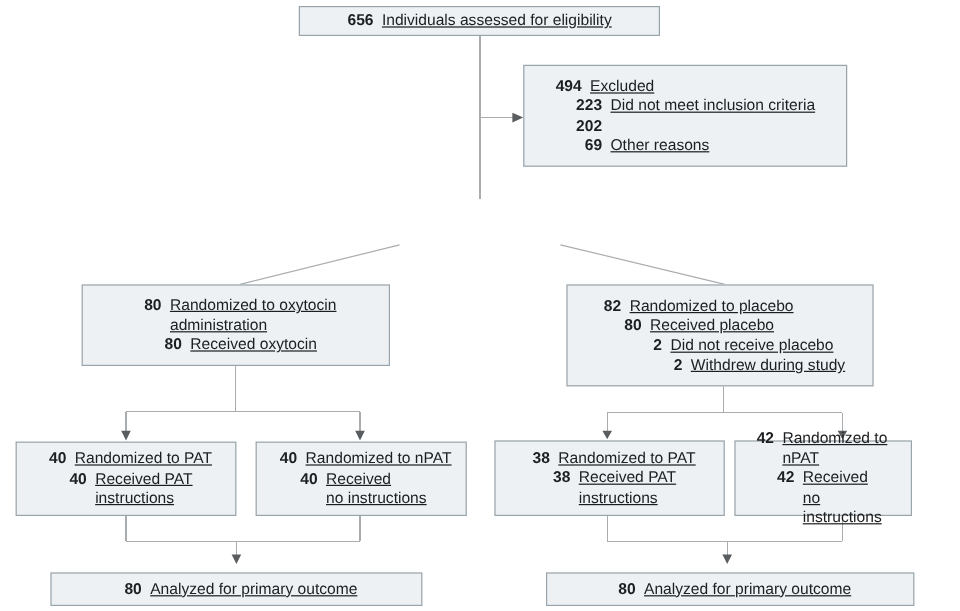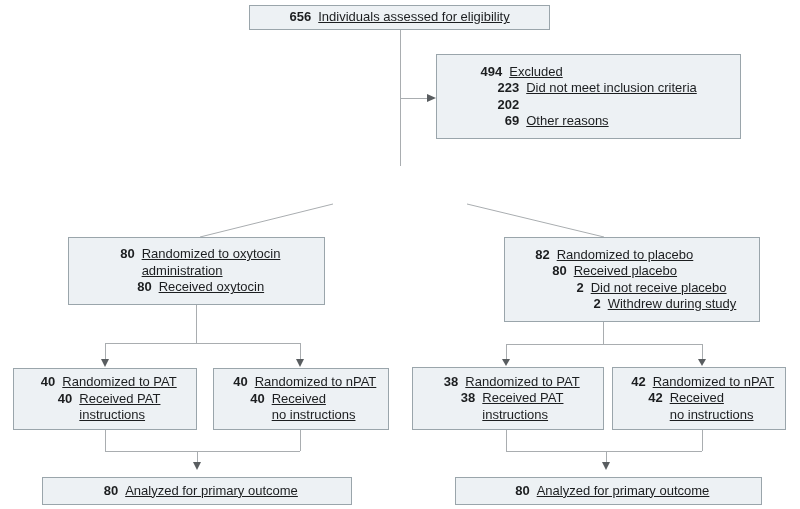--- a/index.html
+++ b/index.html
@@ -68,21 +68,21 @@
 
   <div class="node" style="left:249px; top:5px; width:301px; height:25px;">
     <div class="content">
       <div class="line i0">
         <span class="num">656</span>
         <span class="txt">Individuals assessed for eligibility</span>
       </div>
     </div>
   </div>
 
-  <div class="node" style="left:436px; top:54px; width:305px; height:85px;">
+  <div class="node" style="left:436px; top:54px; width:270px; height:85px;">
     <div class="content">
       <div class="line i0">
         <span class="num">494</span>
         <span class="txt">Excluded</span>
       </div>
       <div class="line i1">
         <span class="num">223</span>
         <span class="txt">Did not meet inclusion criteria</span>
       </div>
       <div class="line i1">
@@ -103,21 +103,21 @@
         <span class="txt">Randomized to oxytocin
 administration</span>
       </div>
       <div class="line i1">
         <span class="num">80</span>
         <span class="txt">Received oxytocin</span>
       </div>
     </div>
   </div>
 
-  <div class="node" style="left:504px; top:237px; width:256px; height:85px;">
+  <div class="node" style="left:472px; top:237px; width:256px; height:85px;">
     <div class="content">
       <div class="line i0">
         <span class="num">82</span>
         <span class="txt">Randomized to placebo</span>
       </div>
       <div class="line i1">
         <span class="num">80</span>
         <span class="txt">Received placebo</span>
       </div>
       <div class="line i2">
@@ -166,21 +166,21 @@
         <span class="txt">Randomized to PAT</span>
       </div>
       <div class="line i1">
         <span class="num">38</span>
         <span class="txt">Received PAT
 instructions</span>
       </div>
     </div>
   </div>
 
-  <div class="node" style="left:612px; top:367px; width:174px; height:63px;">
+  <div class="node" style="left:612px; top:367px; width:148px; height:63px;">
     <div class="content">
       <div class="line i0">
         <span class="num">42</span>
         <span class="txt">Randomized to nPAT</span>
       </div>
       <div class="line i1">
         <span class="num">42</span>
         <span class="txt">Received
 no instructions</span>
       </div>

